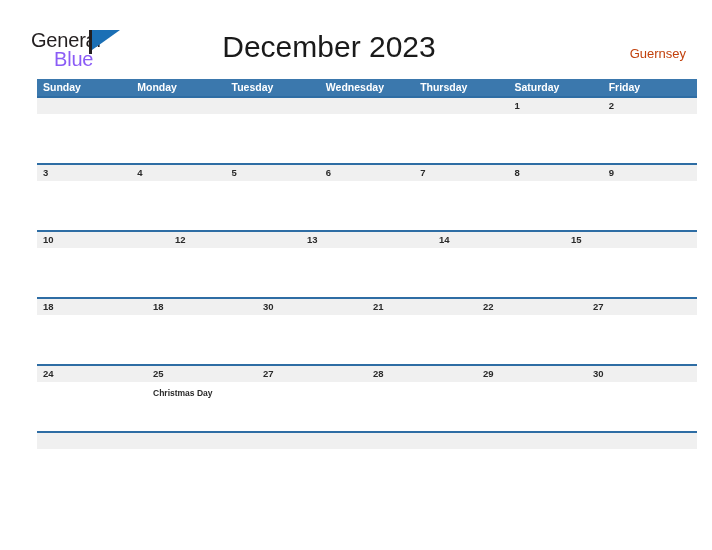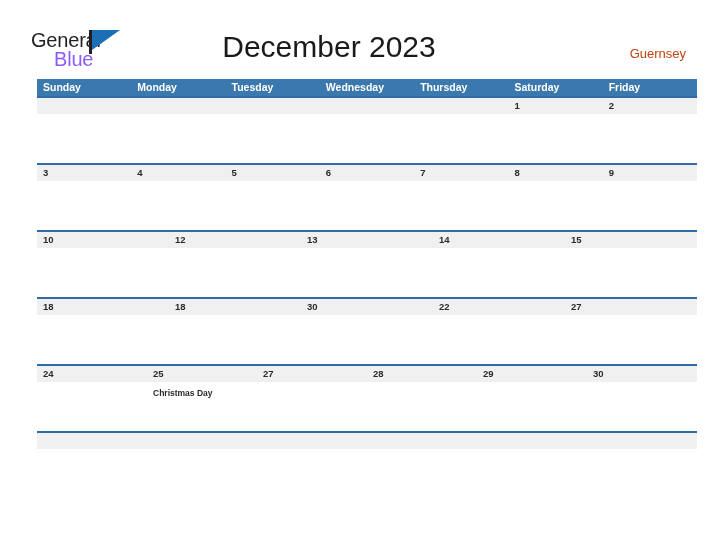--- a/index.html
+++ b/index.html
@@ -292,20 +292,23 @@
         <div class="cell">
           <span class="daynum">18</span>
         </div>
         <div class="cell">
           <span class="daynum">18</span>
         </div>
         <div class="cell">
           <span class="daynum">30</span>
         </div>
         <div class="cell">
+          <span class="daynum">21</span>
+        </div>
+        <div class="cell">
           <span class="daynum">22</span>
         </div>
         <div class="cell">
           <span class="daynum">27</span>
         </div>
       </div>
     </div>
 
     <div class="week">
       <div class="band"></div>

